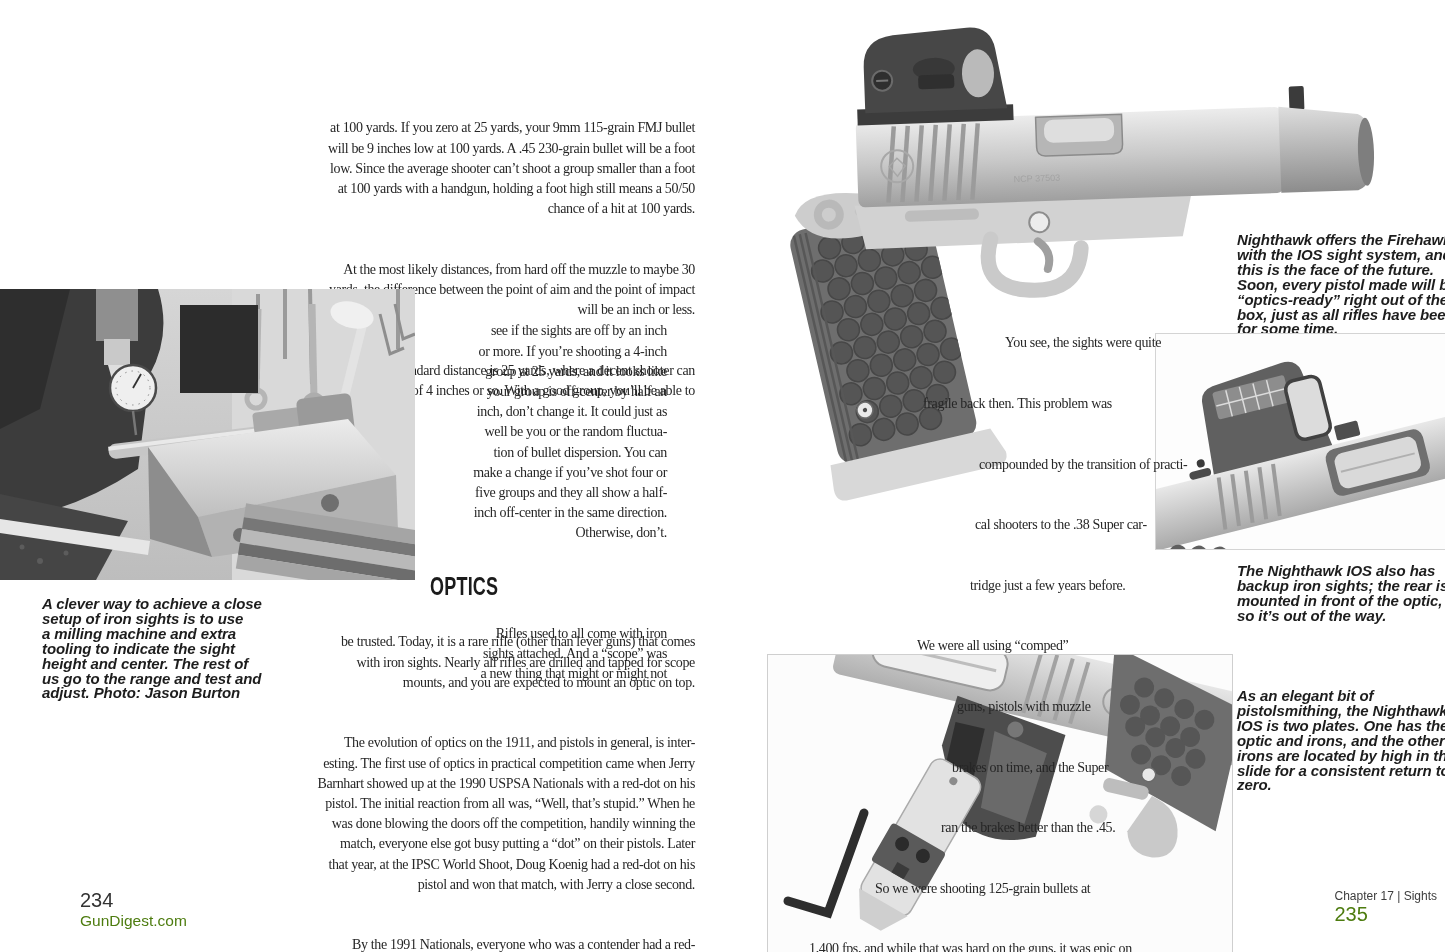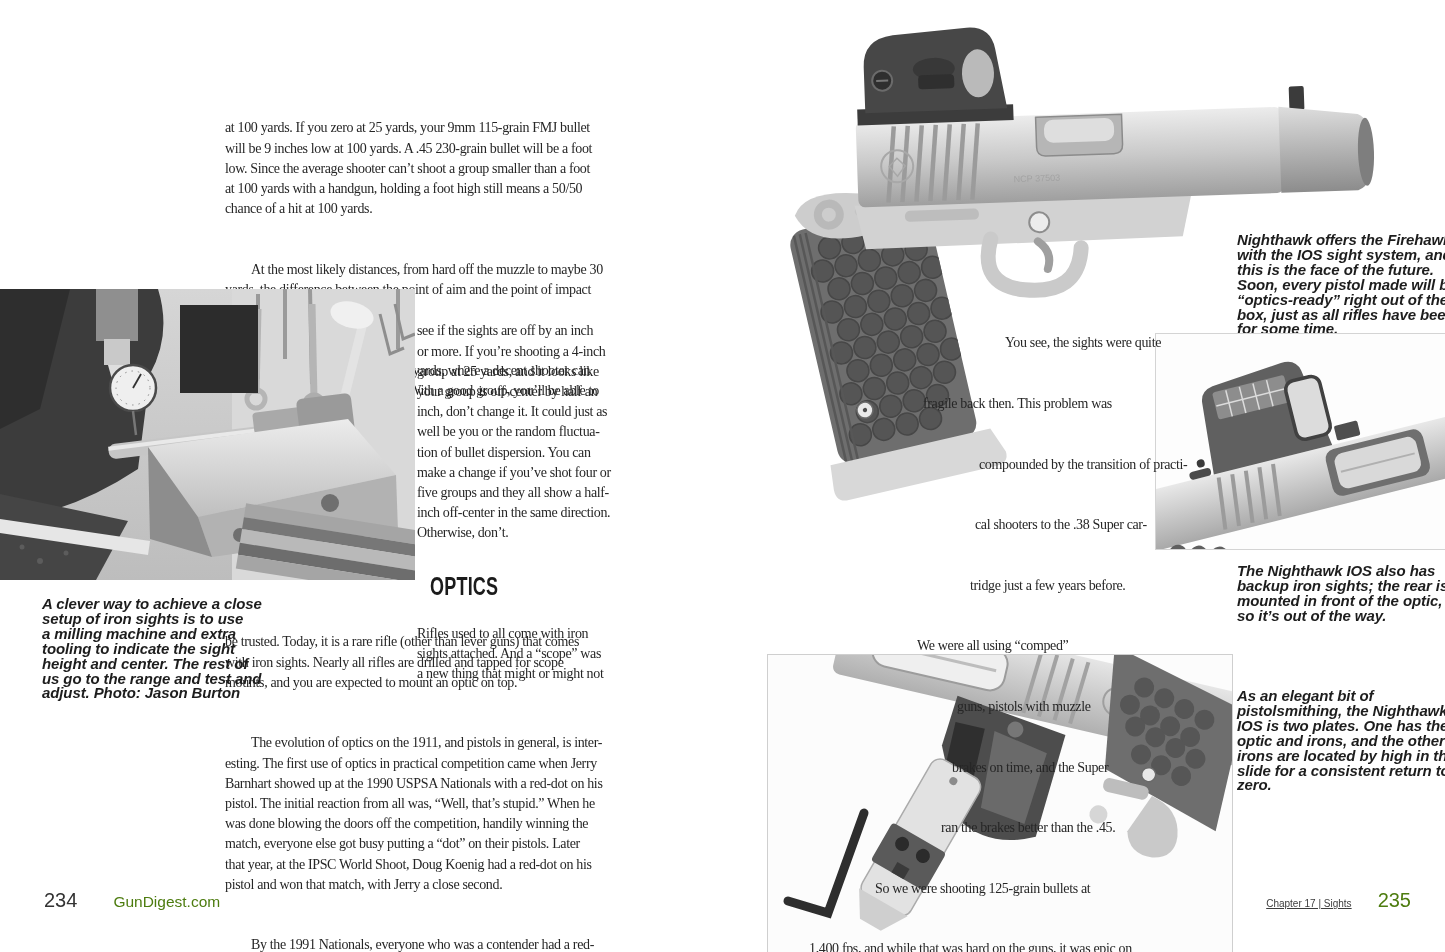--- a/index.html
+++ b/index.html
@@ -1,19 +1,19 @@
 <!DOCTYPE html>
 <html><head>
 <meta charset="utf-8">
 <style>
   html,body{margin:0;padding:0;background:#ffffff;}
   #spread{position:relative;width:1445px;height:952px;background:#ffffff;overflow:hidden;
           font-family:"Liberation Serif", serif;color:#262626;}
   .body-text{font-size:14px;line-height:20.2px;letter-spacing:-0.35px;white-space:pre;}
-  .para{margin:0;white-space:pre;}
+  .para{margin:0;white-space:pre;text-align:right;}
   .ind{text-indent:26px;}
   .abs{position:absolute;}
   
   #block1{left:225px;top:78px;width:470px;}
   #block2{left:417px;top:281px;width:250px;}
   #block3{left:225px;top:592px;width:470px;}
   #optics-h{display:inline-block;font-family:"Liberation Sans",sans-serif;font-weight:bold;
             font-size:25px;letter-spacing:.3px;color:#1b1b1b;transform:scaleX(.72);
             transform-origin:0 50%;margin:9px 0 5px 0;line-height:26px;}
   
@@ -31,26 +31,26 @@
   .fl8{margin-left:136px}.fl9{margin-left:70px}.fl10{margin-left:4px}
   
   .photo{position:absolute;overflow:hidden;}
   #photo-mill{left:0;top:289px;width:415px;height:291px;}
   #photo-pistol{left:775px;top:8px;width:622px;height:500px;z-index:2;}
   #photo-closeup{left:1155px;top:333px;width:290px;height:215px;border:1px solid #d4d4d4;border-right:none;
                  background:#fdfdfd;z-index:1;}
   #photo-plates{left:767px;top:654px;width:464px;height:298px;border:1px solid #cfcfcf;border-bottom:none;
                 background:#fcfcfc;}
   
-  .footer{font-family:"Liberation Sans",sans-serif;display:flex;align-items:baseline;}
+  .footer{font-family:"Liberation Sans",sans-serif;display:flex;align-items:baseline;flex-direction:column;}
   #footer-left{left:44px;top:889px;}
   #footer-left .pnum{font-size:20px;color:#333;}
   #footer-left .site{font-size:15.5px;color:#4d7c0f;margin-left:36px;}
   #footer-right{right:34px;top:889px;}
-  #footer-right .chap{font-size:10px;color:#3d3d3d;text-decoration:underline;}
+  #footer-right .chap{font-size:12px;color:#3d3d3d;}
   #footer-right .pnum{font-size:20px;color:#4d7c0f;margin-left:26px;font-weight:500;}
 </style>
 </head>
 <body>
 
 <div id="spread">
 
   <div id="block1" class="abs body-text">
     <p class="para">at 100 yards. If you zero at 25 yards, your 9mm 115-grain FMJ bullet
 will be 9 inches low at 100 yards. A .45 230-grain bullet will be a foot

